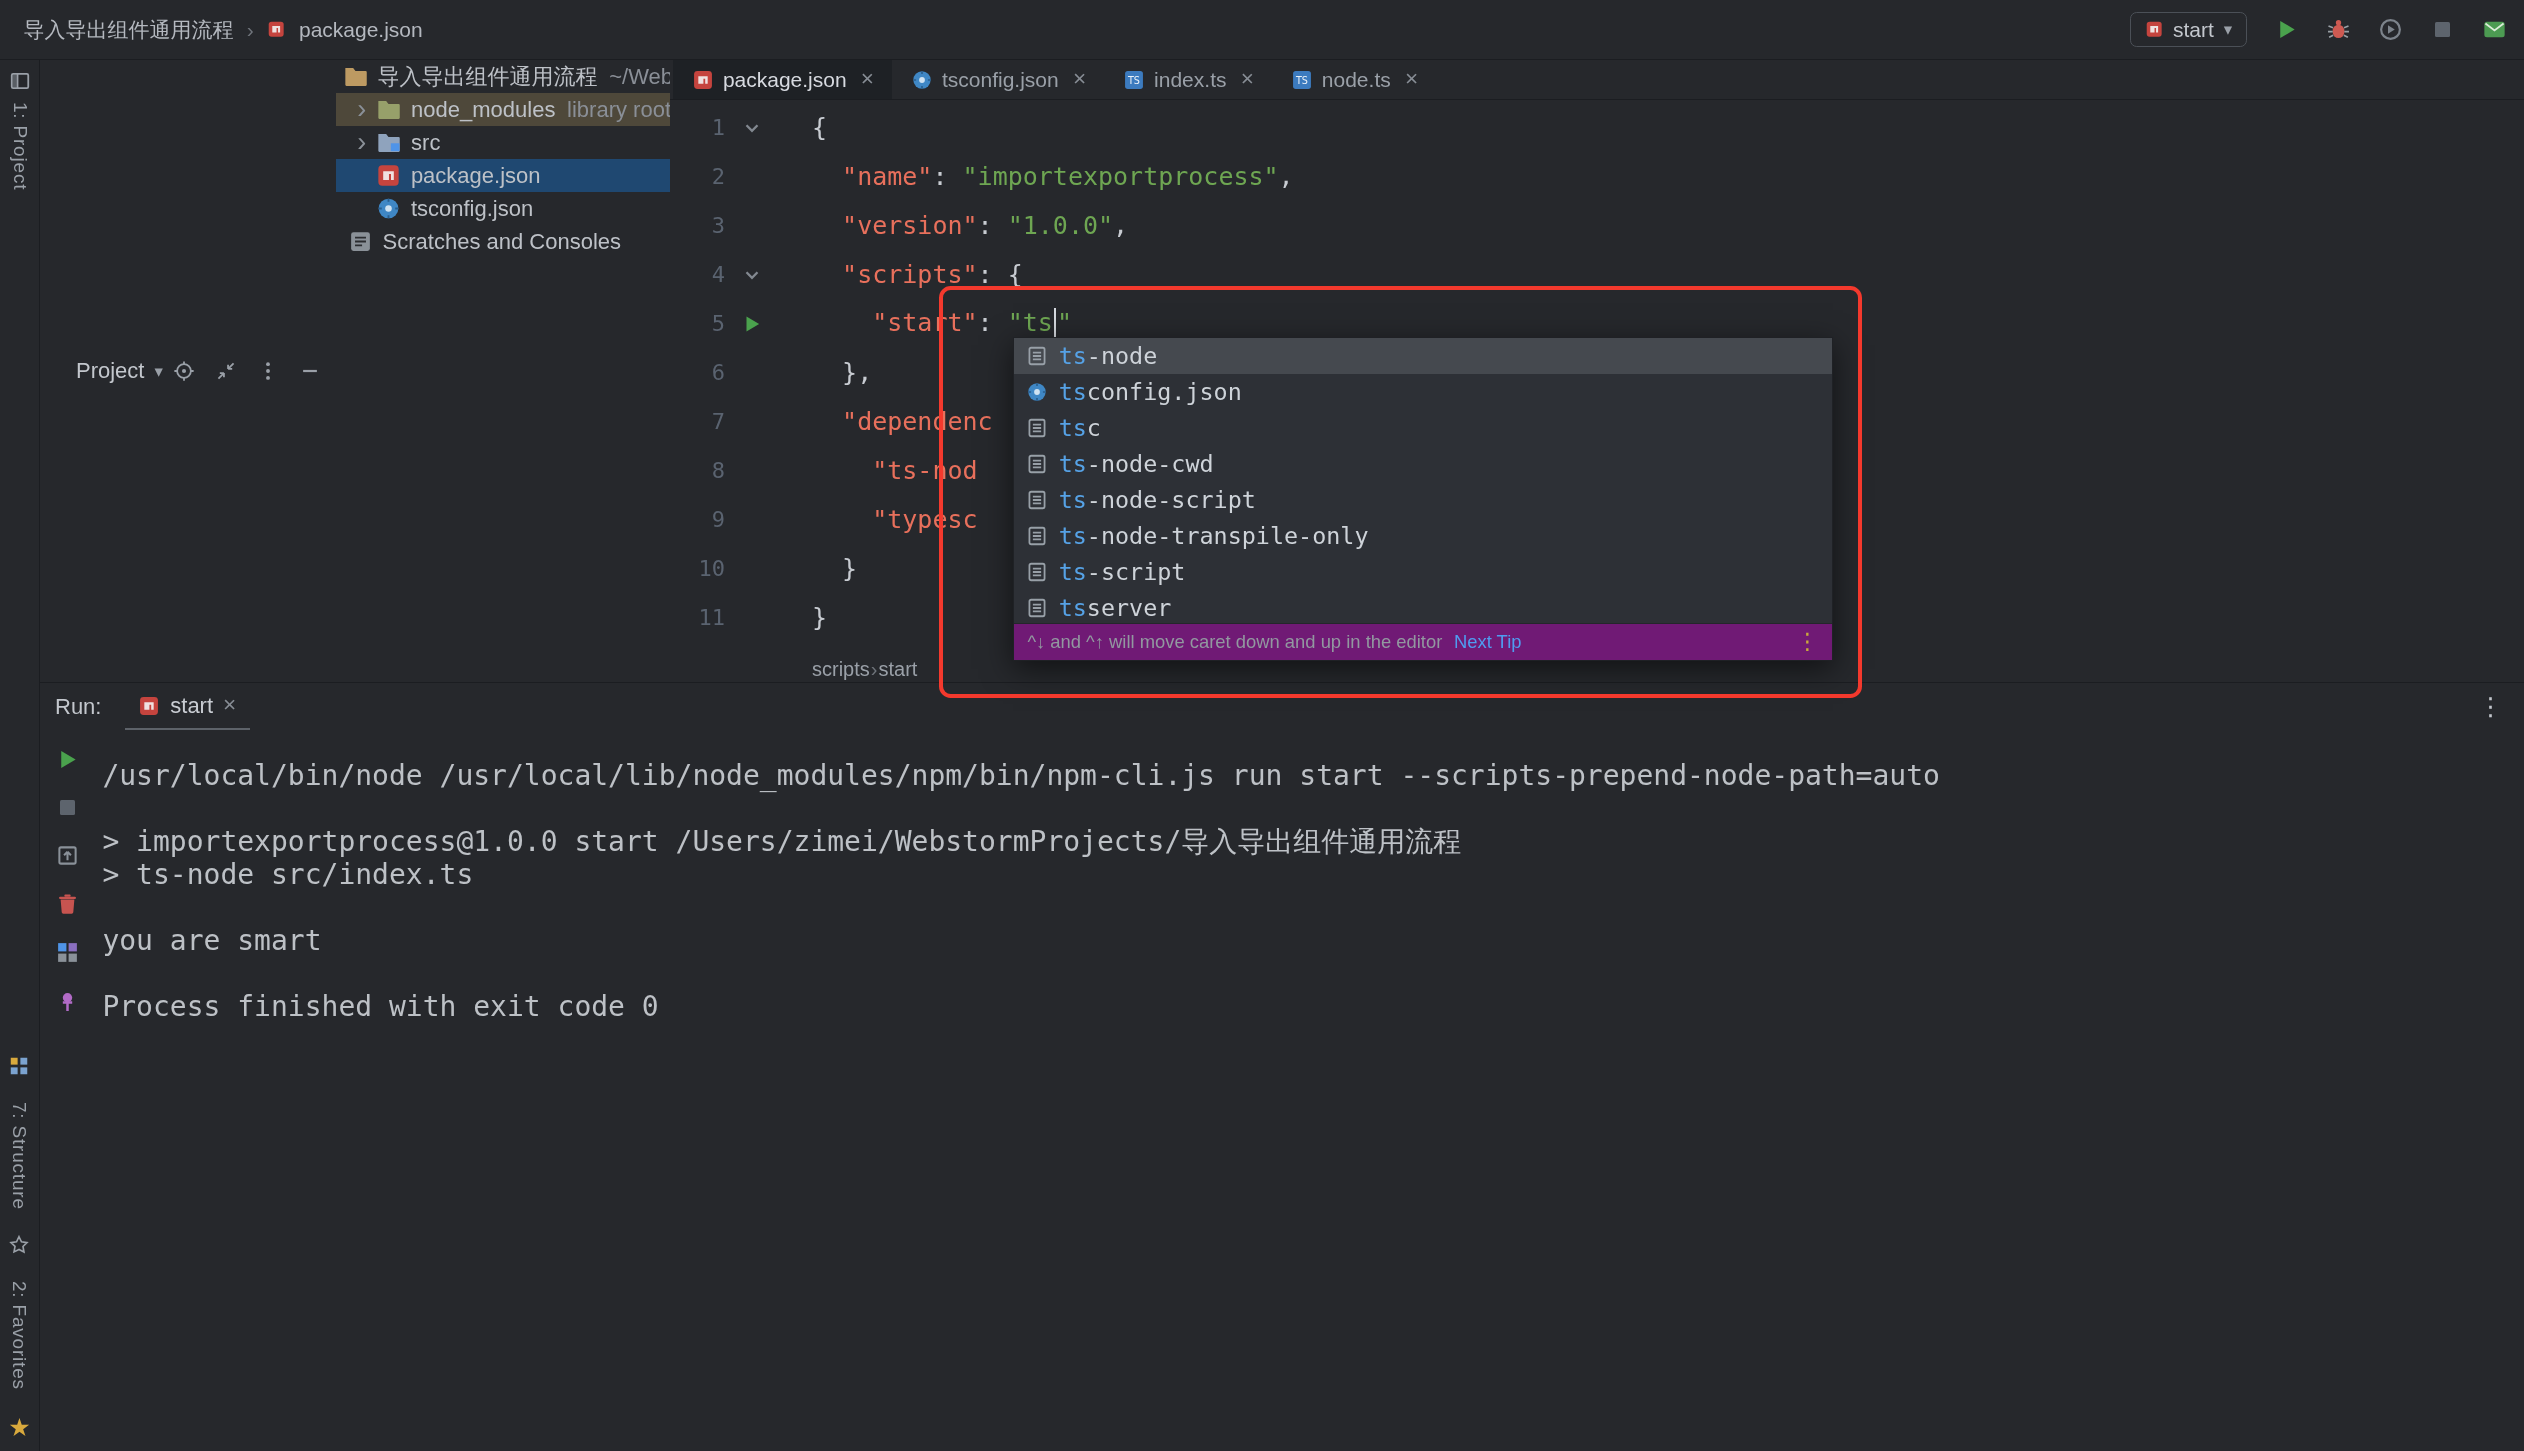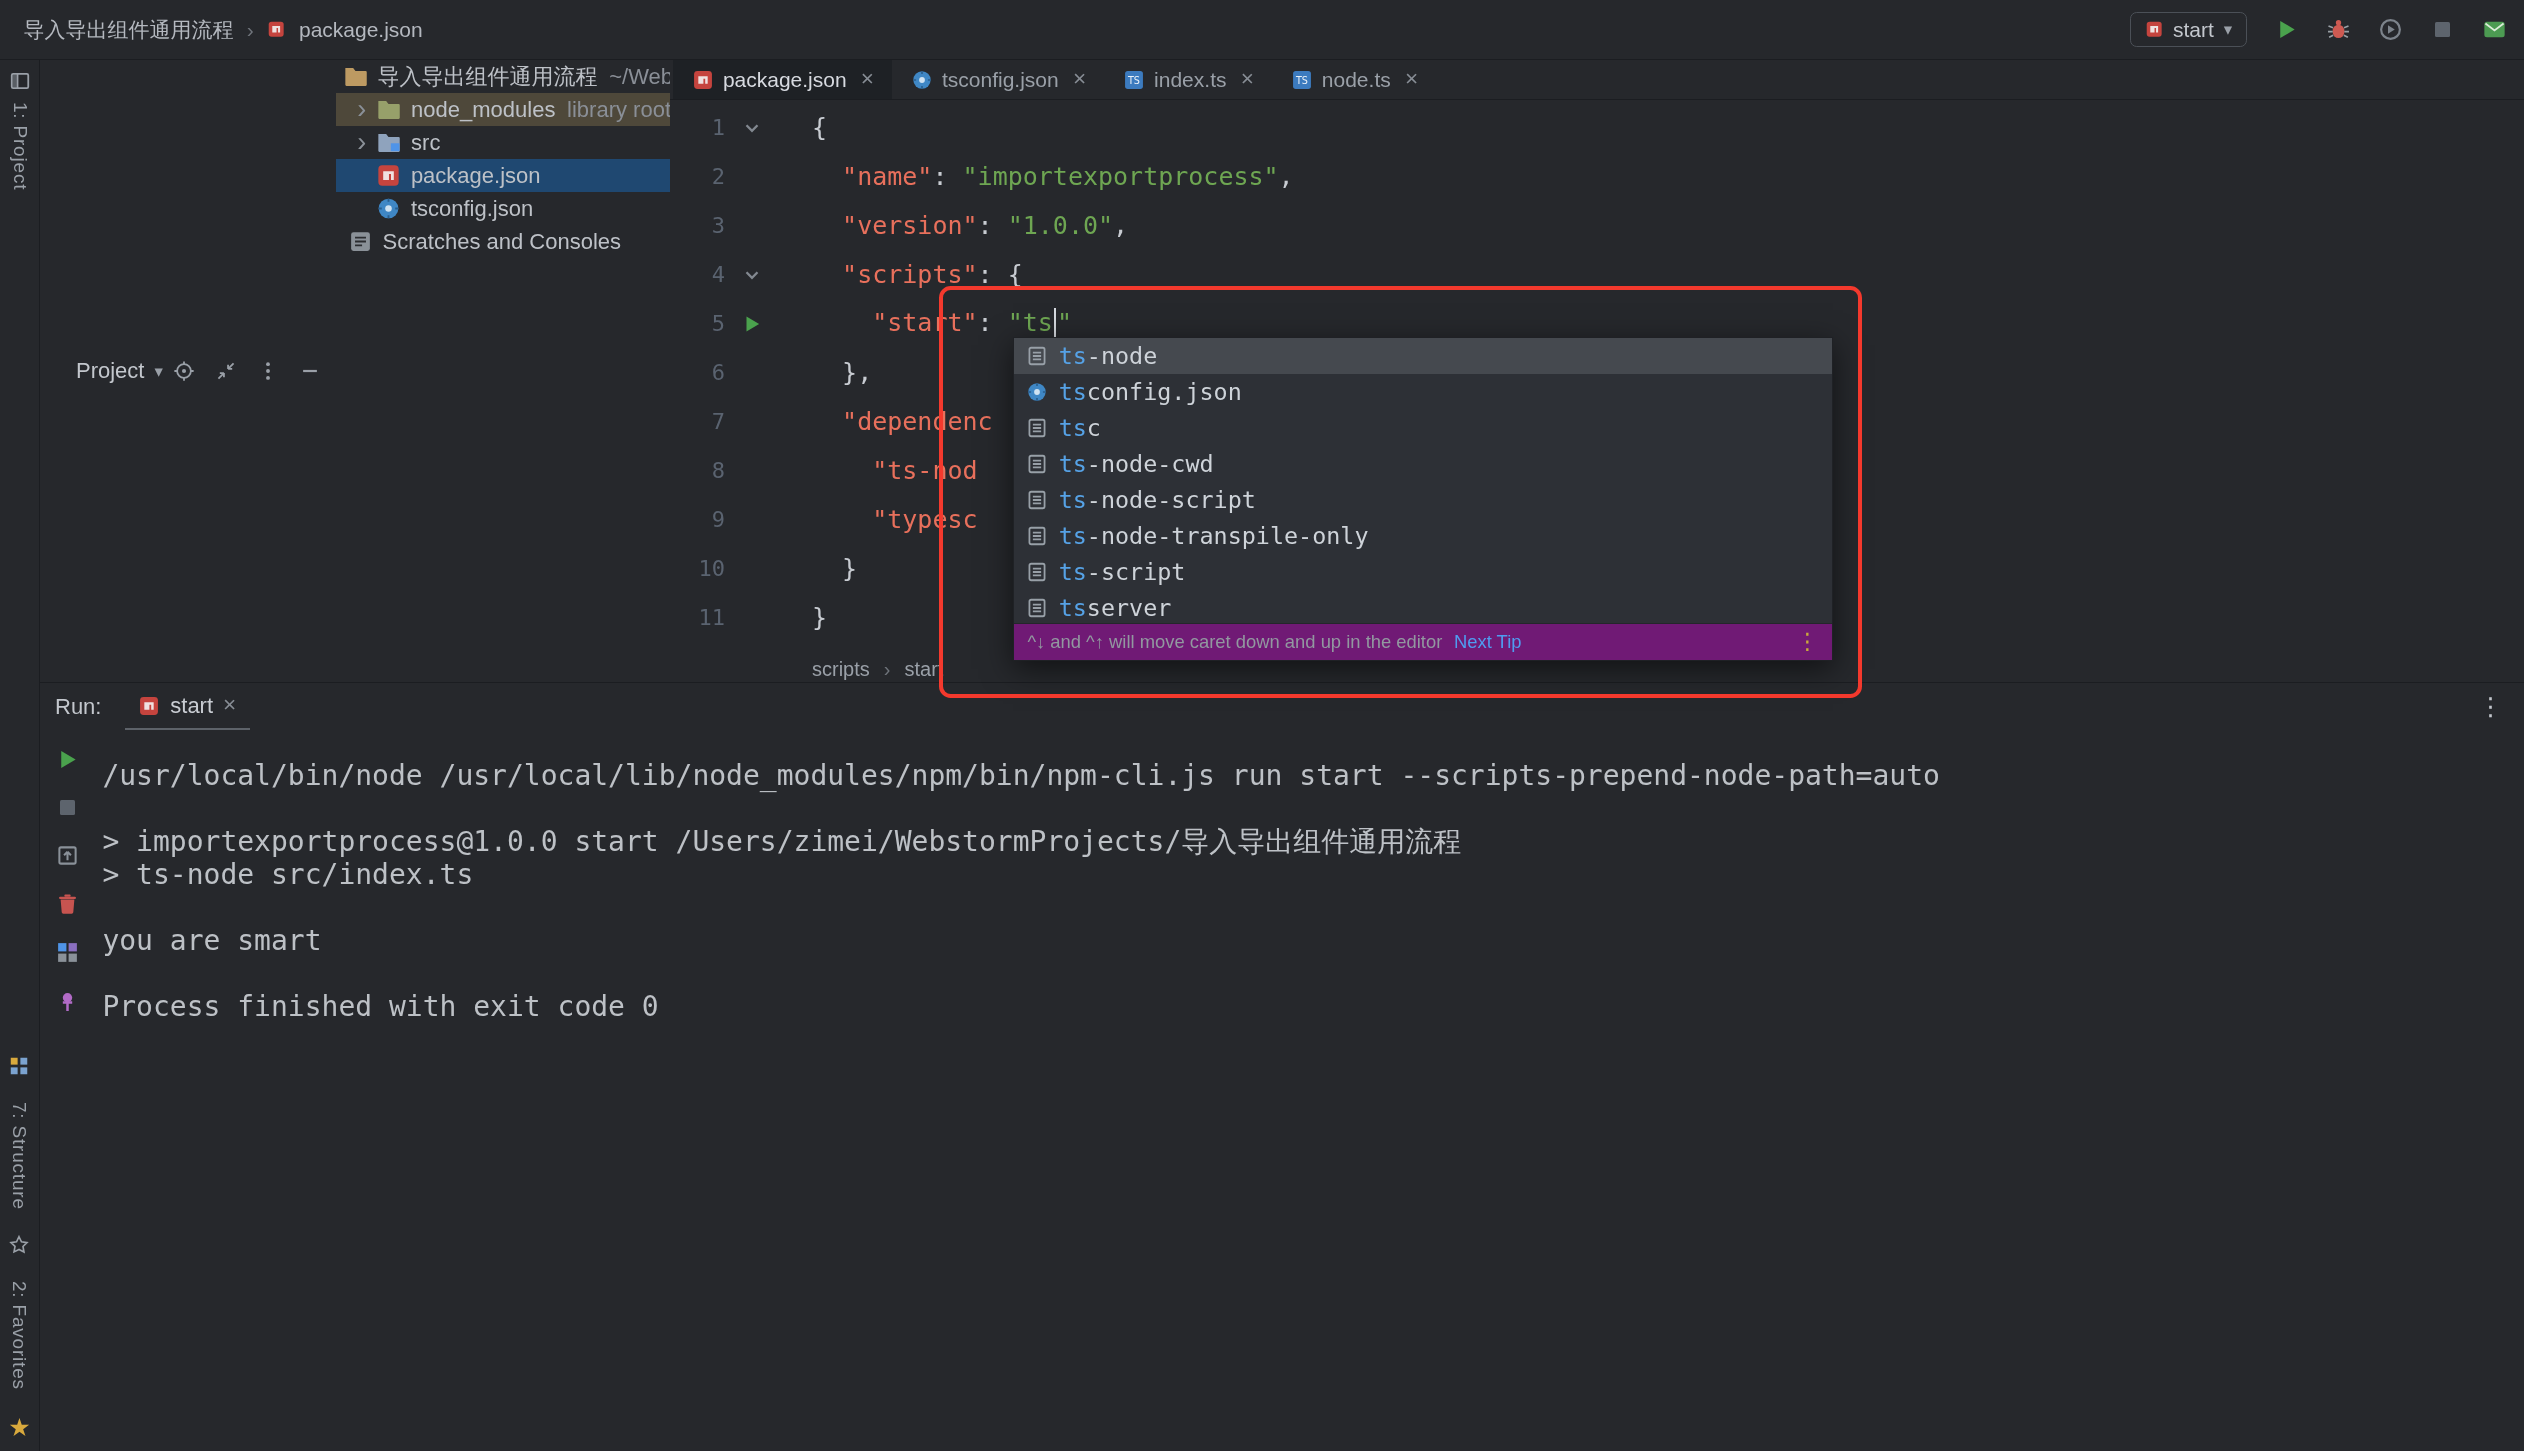--- a/index.html
+++ b/index.html
@@ -58,21 +58,21 @@
   .tab .close{margin-left:5px;color:#878d95;font-size:22.6px;line-height:1}
   .editor-body{flex:0 0 548px;overflow:hidden;padding-top:3.3px;
     font-family:"DejaVu Sans Mono",monospace}
   .eline{display:flex;align-items:center;height:49px}
   .lnum{flex:0 0 55px;text-align:right;color:#5a6370;font-size:22px}
   .lgut{flex:0 0 54px;display:flex;align-items:center;justify-content:center}
   .lgut .ico{width:22px;height:22px}
   .lcode{white-space:pre;padding-left:33px;font-size:25px}
   .c-p{color:#c8ccd2}.c-k{color:#e8705c}.c-s{color:#6ea652}
   .caret{display:inline-block;width:2.5px;height:32px;background:#d5d9df;vertical-align:middle;margin:0 0.8px}
-  .crumbs{flex:0 0 36px;display:flex;align-items:center;gap:14px;padding-left:142px;
+  .crumbs{flex:0 0 36px;display:flex;align-items:center;gap:1px;padding-left:142px;
     font-size:20px;color:#9aa0a8}
 
   
   .popup{position:absolute;left:1013px;top:337px;width:820px;height:324px;z-index:5;
     background:#2d3036;border:0.8px solid #1f2125;box-shadow:0 8.4px 28.5px rgba(0,0,0,.55);
     box-sizing:border-box;display:flex;flex-direction:column}
   .plist{flex:1;overflow:hidden}
   .pitem{height:36px;display:flex;align-items:center;padding:0 11.7px;
     font-family:"DejaVu Sans Mono",monospace;font-size:23.4px;color:#ced3d9;box-sizing:border-box}
   .pitem.sel{background:#45494f}

